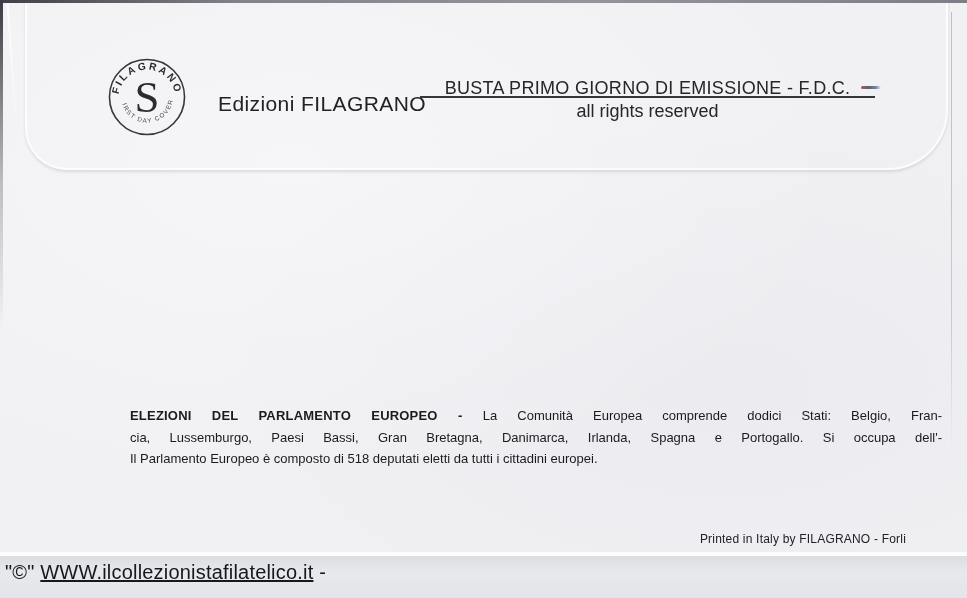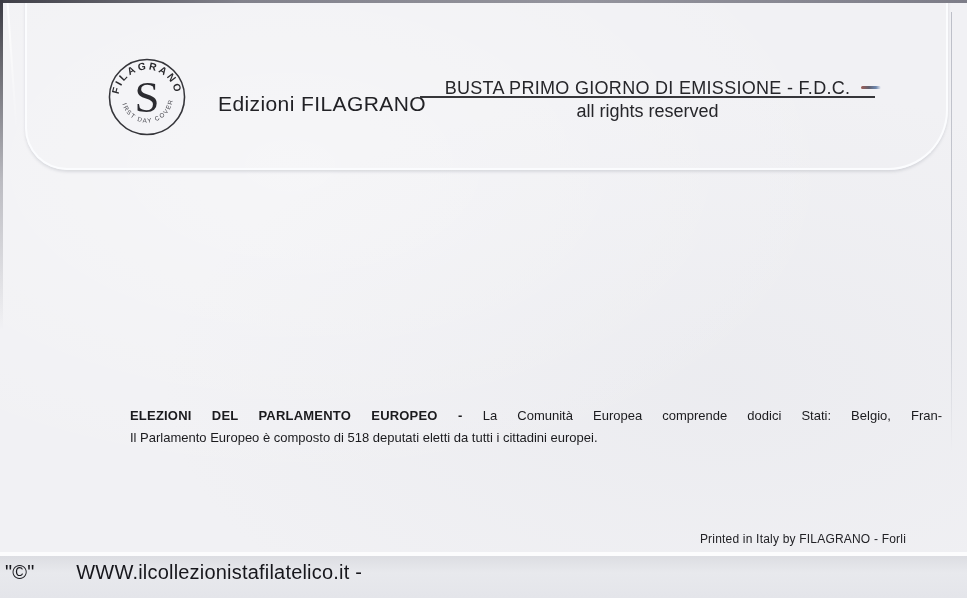--- a/index.html
+++ b/index.html
@@ -80,21 +80,21 @@
   
   .imprint{
     position:absolute;right:61px;top:532px;
     font-size:12px;color:#222226;letter-spacing:.2px;
   }
   
   .watermark{
     position:absolute;left:5px;top:561px;
     font-size:20px;color:#17171c;letter-spacing:.2px;white-space:nowrap;
   }
-  .watermark .url{margin-left:36px;}
+  .watermark .url{text-decoration:underline;}
 </style>
 </head>
 <body>
 
 <div class="scan">
 
   <div class="envelope">
 
     <div class="flap"></div>
     <div class="crease-diagonal"></div>
@@ -123,20 +123,21 @@
     <div class="hdr">
       <div class="hdr-title">BUSTA PRIMO GIORNO DI EMISSIONE - F.D.C.</div>
       <div class="hdr-rule"></div>
       <div class="hdr-sub">all rights reserved</div>
     </div>
 
     <div class="desc">
       <div class="line">
         <b>ELEZIONI DEL PARLAMENTO EUROPEO - </b><span>La Comunità Europea comprende dodici Stati: Belgio, Fran-</span>
       </div>
+      <div class="line">cia, Lussemburgo, Paesi Bassi, Gran Bretagna, Danimarca, Irlanda, Spagna e Portogallo. Si occupa dell'-</div>
       <div class="line last">Il Parlamento Europeo è composto di 518 deputati eletti da tutti i cittadini europei.</div>
     </div>
 
     <div class="imprint">Printed in Italy by FILAGRANO - Forli</div>
 
   </div>
 
   <div class="scan-bed"></div>
 
   <div class="edge-top"></div>

